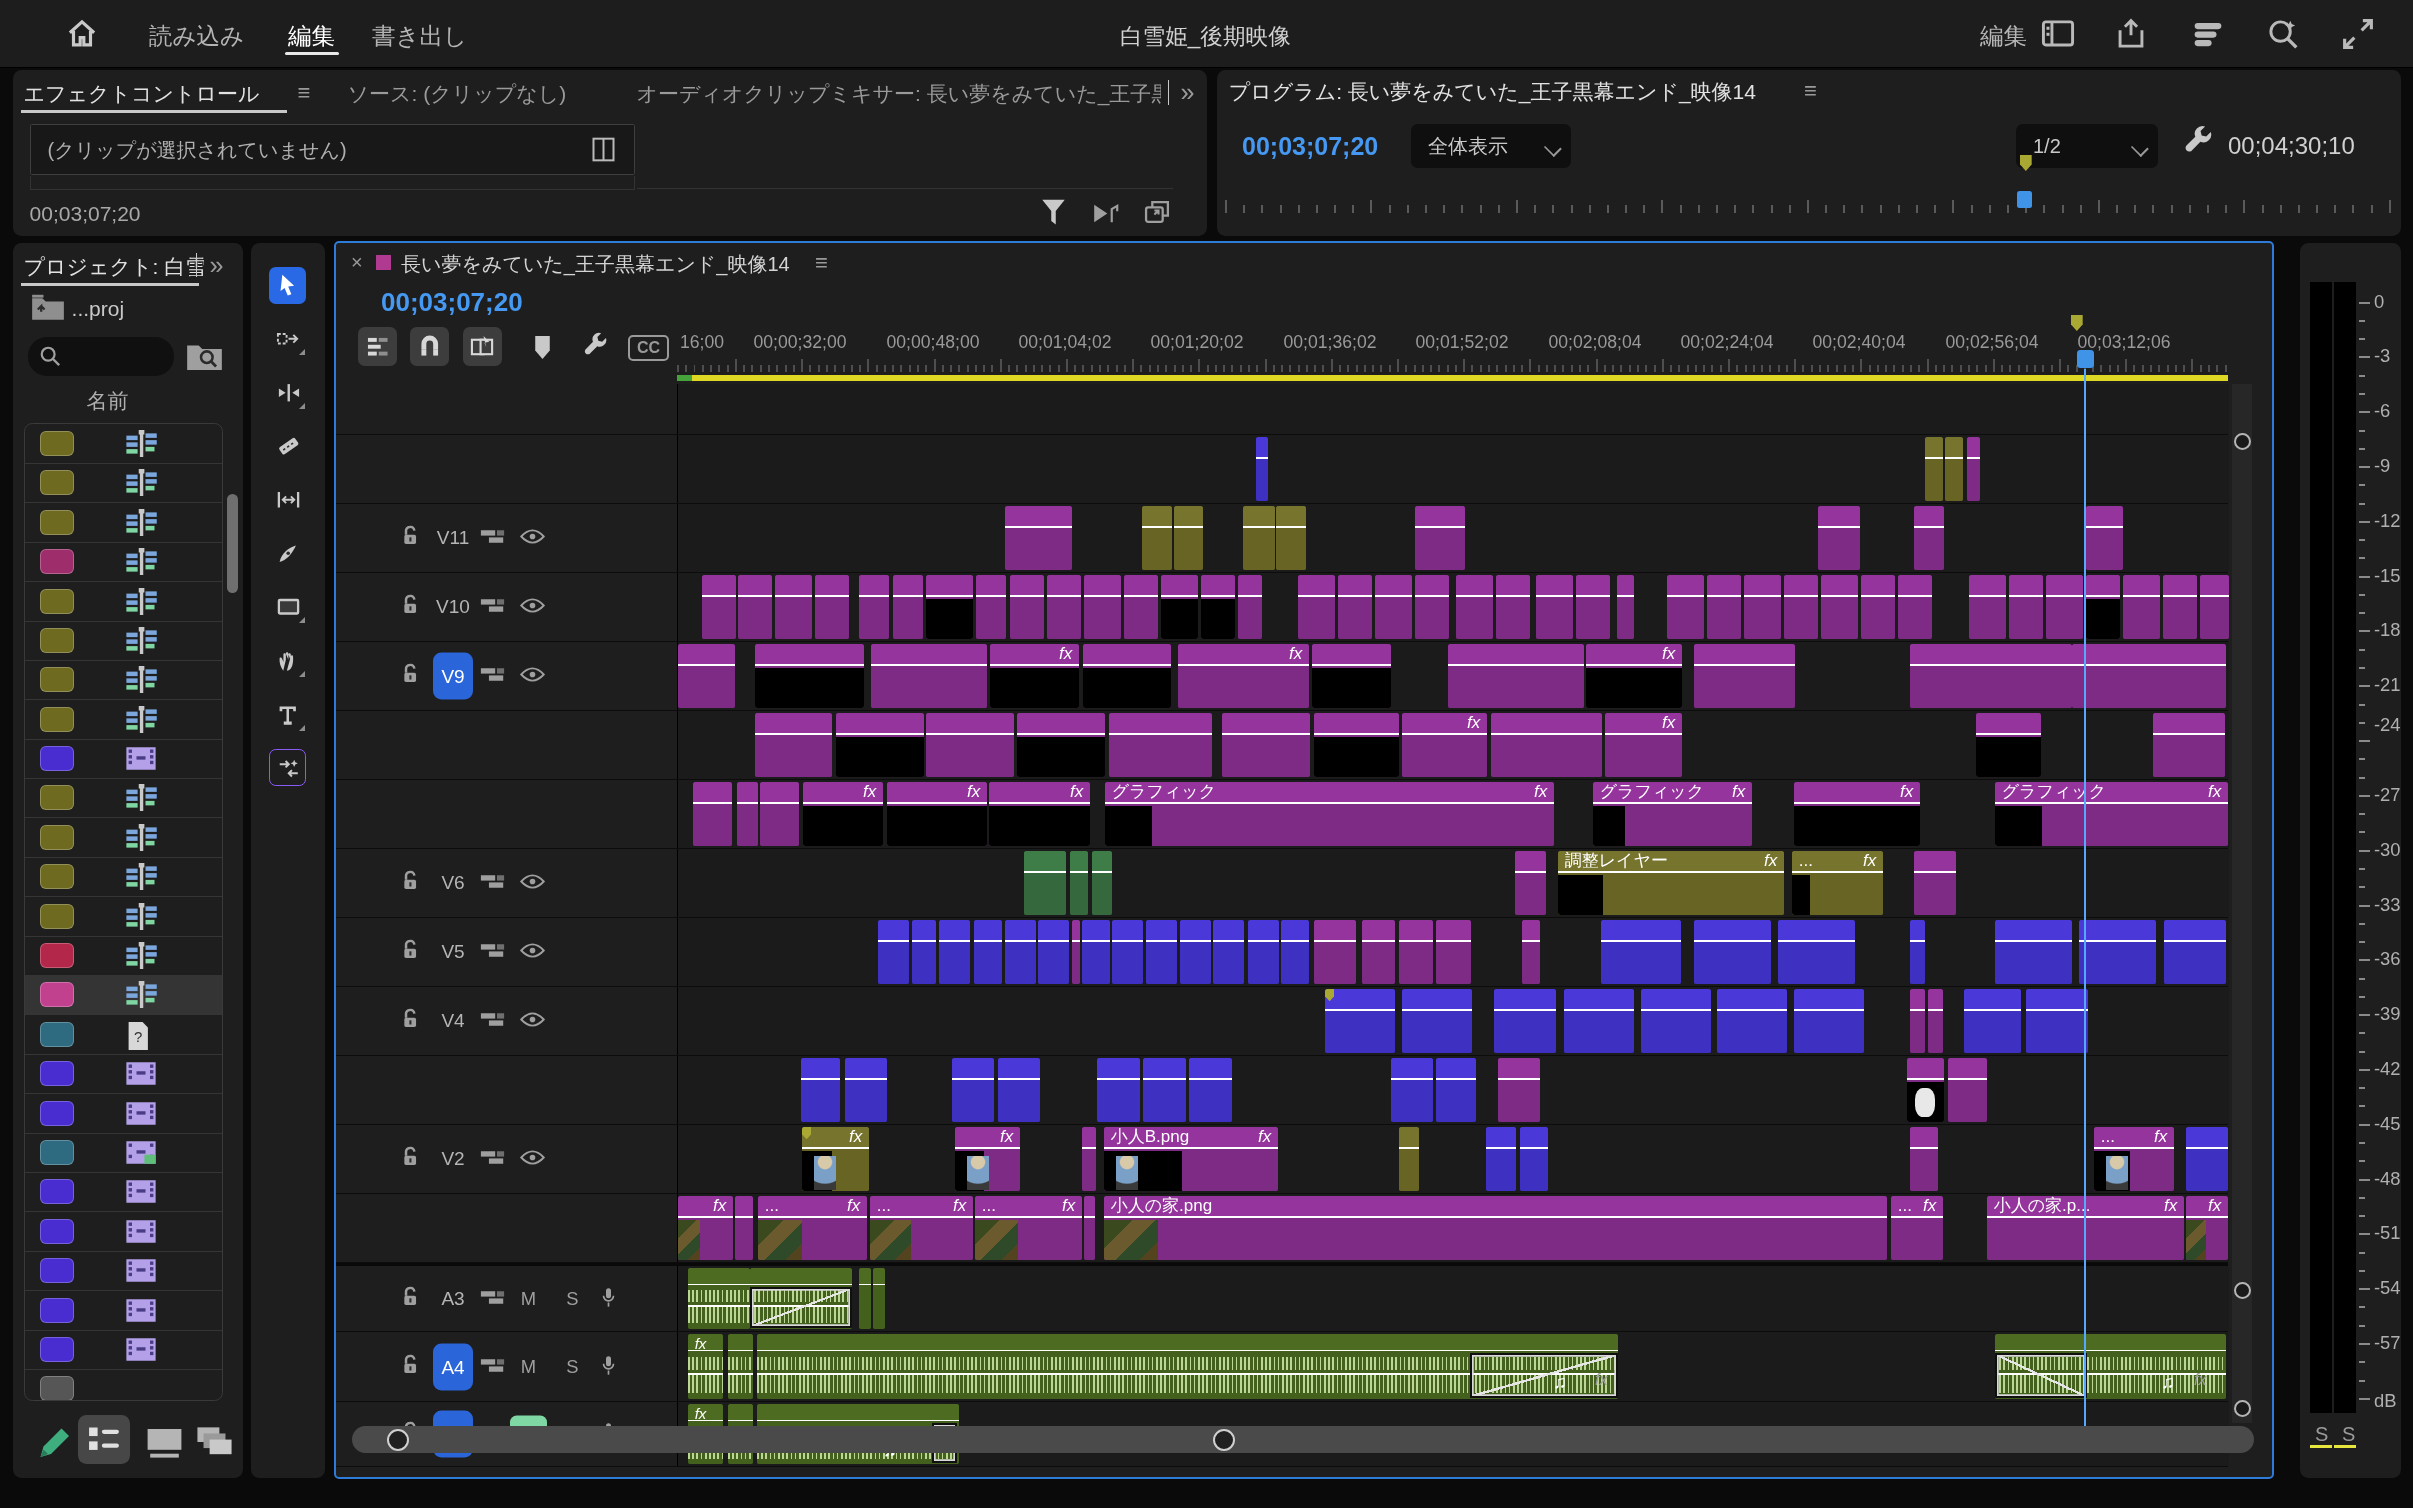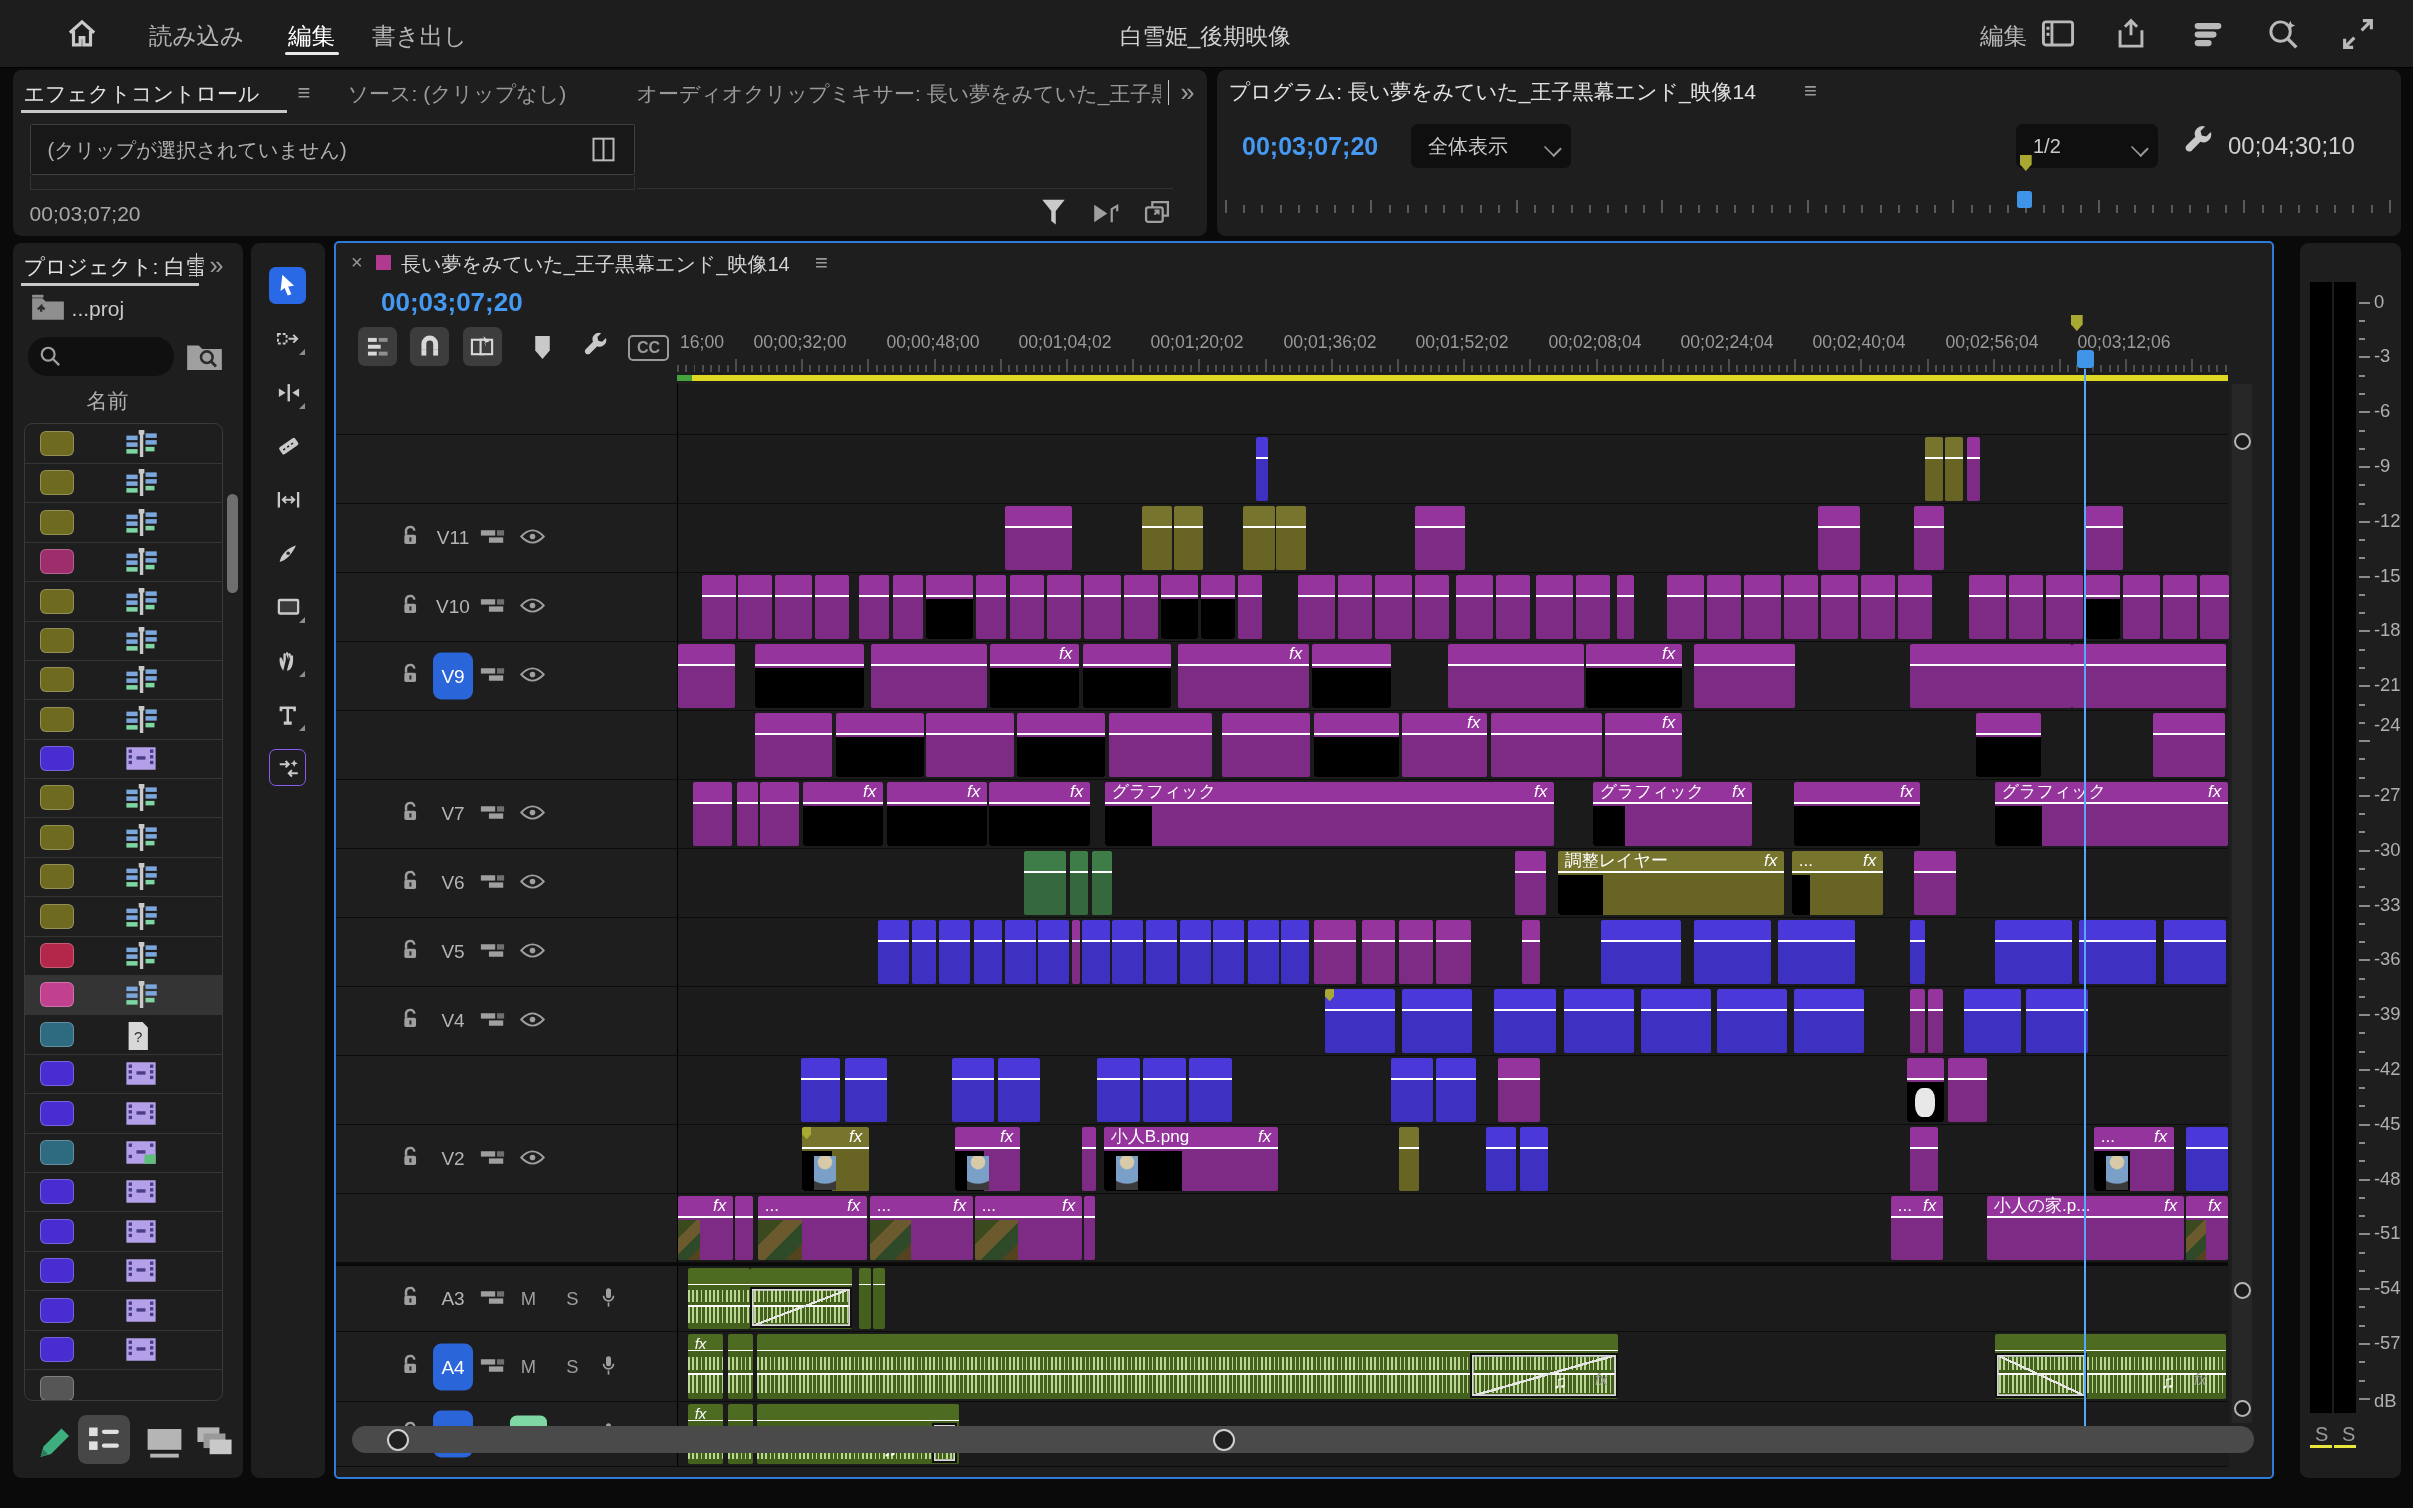--- a/index.html
+++ b/index.html
@@ -1288,37 +1288,20 @@
             <div class="hd"></div>
             <div class="bd black"></div>
           </div>
           <div class="clip c-p" style="left: 1475px; width: 72px;">
             <div class="hd"></div>
             <div class="bd"></div>
           </div>
         </div>
       </div>
       <div class="trow" style="height: 68px;">
-        <div class="thead">
-          <div class="ticon" style="left: 65px;"><svg width="18.4" height="22" viewBox="0 0 22 26">
-              <path d="M6 11 V7 a5 5 0 0 1 10 -1" fill="none" stroke="#9f9f9f" stroke-width="3"></path>
-              <rect x="4" y="11" width="14" height="11" rx="2" fill="#9f9f9f"></rect>
-              <rect x="10" y="14" width="2.5" height="5" fill="#2a2a2a"></rect>
-            </svg></div>
-          <div class="tname">V7</div>
-          <div class="ticon" style="left: 144px;"><svg width="25" height="18.4" viewBox="0 0 28 20">
-              <rect x="1" y="3" width="16" height="6" fill="#9f9f9f"></rect>
-              <rect x="10" y="11" width="16" height="6" fill="#9f9f9f"></rect>
-              <rect x="19" y="3" width="8" height="6" fill="#6f6f6f"></rect>
-            </svg></div>
-          <div class="ticon" style="left: 184px;"><svg width="25" height="15" viewBox="0 0 26 16">
-              <path d="M1 8 Q13 -5 25 8 Q13 21 1 8 Z" fill="none" stroke="#9f9f9f" stroke-width="2"></path>
-              <circle cx="13" cy="8" r="3" fill="#9f9f9f"></circle>
-            </svg></div>
-        </div>
         <div class="lane">
           <div class="clip c-p" style="left: 15px; width: 39px;">
             <div class="hd"></div>
             <div class="bd"></div>
           </div>
           <div class="clip c-p" style="left: 59px; width: 21px;">
             <div class="hd"></div>
             <div class="bd"></div>
           </div>
           <div class="clip c-p" style="left: 82px; width: 39px;">
@@ -1777,20 +1760,26 @@
           </div>
           <div class="clip c-p" style="left: 297px; width: 107px;">
             <div class="hd"><span>...</span><span class="fx">fx</span></div>
             <div class="bd">
               <div class="thumbf" style="width: 43px;"></div>
             </div>
           </div>
           <div class="clip c-p" style="left: 406px; width: 11px;">
             <div class="hd"></div>
             <div class="bd"></div>
+          </div>
+          <div class="clip c-p" style="left: 426px; width: 783px;">
+            <div class="hd"><span>小人の家.png</span></div>
+            <div class="bd">
+              <div class="thumbf" style="width: 54px;"></div>
+            </div>
           </div>
           <div class="clip c-p" style="left: 1213px; width: 52px;">
             <div class="hd"><span>...</span><span class="fx">fx</span></div>
             <div class="bd"></div>
           </div>
           <div class="clip c-p" style="left: 1309px; width: 197px;">
             <div class="hd"><span>小人の家.p...</span><span class="fx">fx</span></div>
             <div class="bd"></div>
           </div>
           <div class="clip c-p" style="left: 1508px; width: 42px;">

